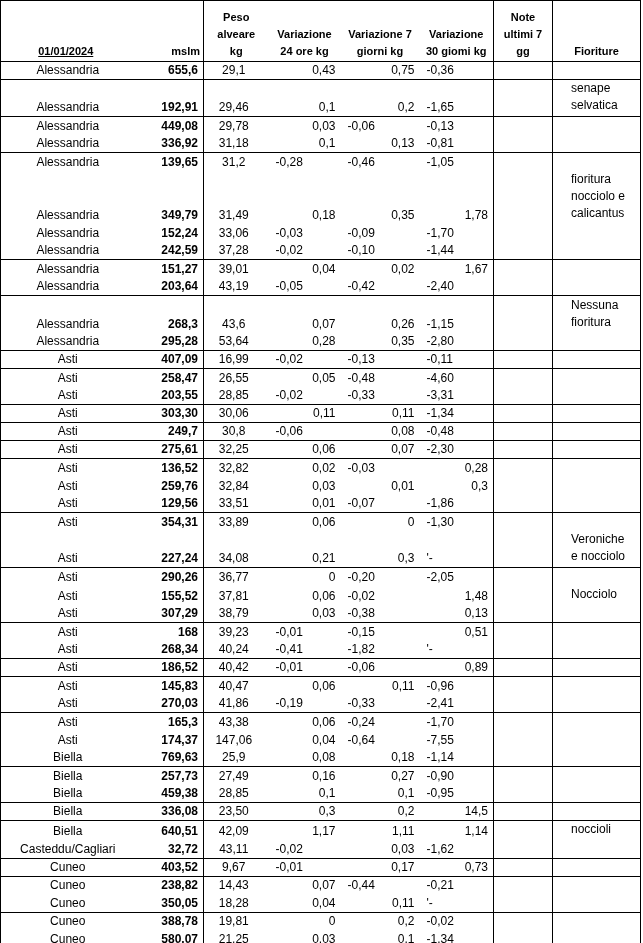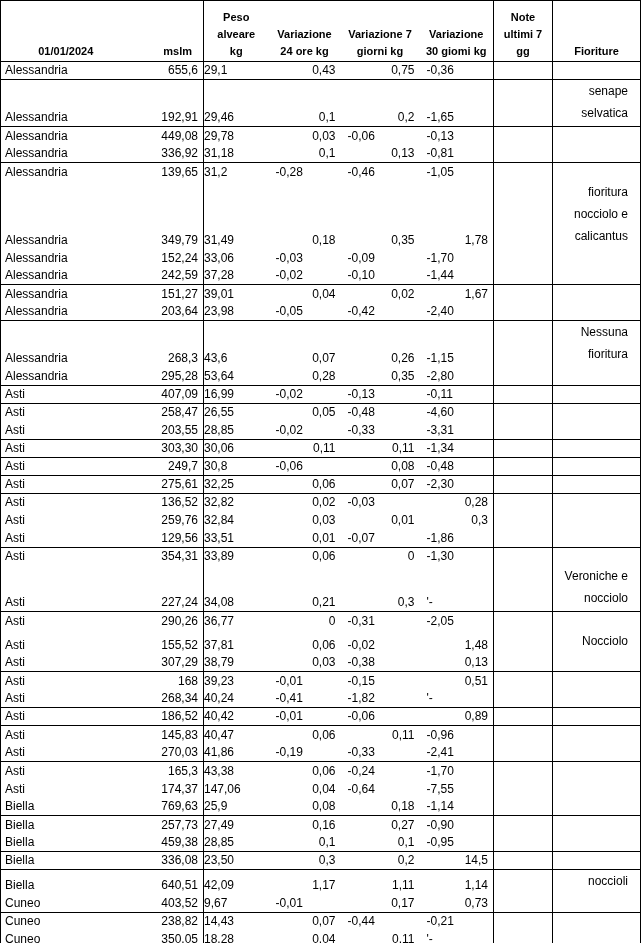--- a/index.html
+++ b/index.html
@@ -30,46 +30,46 @@
     font-size: 11px;
     line-height: 17px;
     height: 59px;
     vertical-align: bottom;
     text-align: center;
     white-space: pre-line;
     border-bottom: 1px solid #000000;
     padding-bottom: 1px;
     overflow: hidden;
   }
-  thead td.col-mslm { text-align: right; padding-right: 11px; }
-  thead td.col-loc  { text-align: center; }
+  thead td.col-mslm { text-align: right; padding-right: 3px; }
+  thead td.col-loc  { text-align: center; text-decoration: underline; }
 
   tbody td {
     font-size: 12px;
     line-height: 14px;
     vertical-align: bottom;
     white-space: nowrap;
     overflow: hidden;
     padding-bottom: 2px;
   }
   tr.h1 { height: 18px; }
   tr.h2 { height: 37px; }
   tr.h3 { height: 48px; }
   tr.bb > td { border-bottom: 1px solid #000000; }
 
-  tbody td.col-loc  { text-align: left;  padding-left: 4px; }
-  tbody td.col-mslm { text-align: right; padding-right: 5px; }
-  tbody td.col-peso { text-align: left; padding-right: 5px; }
+  tbody td.col-loc  { text-align: center;  padding-left: 4px; }
+  tbody td.col-mslm { text-align: right; padding-right: 5px; font-weight: bold; }
+  tbody td.col-peso { text-align: center; padding-right: 5px; }
   tbody td.val.alignR { text-align: right; padding-right: 5px; }
   tbody td.val.alignL { text-align: left;  padding-left: 7px; }
   tbody td.col-fior {
-    text-align: right;
+    text-align: left;
     white-space: normal;
-    line-height: 22px;
-    padding-left: 6px;
+    line-height: 17px;
+    padding-left: 18px;
     padding-right: 12px;
   }
 </style>
 </head>
 <body>
 
 <div class="sheet">
   <table class="grid">
     <colgroup>
       <col style="width:130px">
@@ -187,21 +187,21 @@
     <td class="col-peso bl">39,01</td>
     <td class="val alignR">0,04</td>
     <td class="val alignR">0,02</td>
     <td class="val alignR">1,67</td>
     <td class="col-note bl"></td>
     <td class="col-fior bl"></td>
   </tr>
         <tr class="h1 bb">
     <td class="col-loc">Alessandria</td>
     <td class="col-mslm">203,64</td>
-    <td class="col-peso bl">23,98</td>
+    <td class="col-peso bl">43,19</td>
     <td class="val alignL">-0,05</td>
     <td class="val alignL">-0,42</td>
     <td class="val alignL">-2,40</td>
     <td class="col-note bl"></td>
     <td class="col-fior bl"></td>
   </tr>
         <tr class="h2">
     <td class="col-loc">Alessandria</td>
     <td class="col-mslm">268,3</td>
     <td class="col-peso bl">43,6</td>
@@ -329,21 +329,21 @@
     <td class="val alignR">0,3</td>
     <td class="val alignL">'-</td>
     <td class="col-note bl"></td>
     <td class="col-fior bl">Veroniche e nocciolo</td>
   </tr>
         <tr class="h1">
     <td class="col-loc">Asti</td>
     <td class="col-mslm">290,26</td>
     <td class="col-peso bl">36,77</td>
     <td class="val alignR">0</td>
-    <td class="val alignL">-0,31</td>
+    <td class="val alignL">-0,20</td>
     <td class="val alignL">-2,05</td>
     <td class="col-note bl"></td>
     <td class="col-fior bl"></td>
   </tr>
         <tr class="h1">
     <td class="col-loc">Asti</td>
     <td class="col-mslm">155,52</td>
     <td class="col-peso bl">37,81</td>
     <td class="val alignR">0,06</td>
     <td class="val alignL">-0,02</td>
@@ -475,20 +475,30 @@
     <td class="col-loc">Biella</td>
     <td class="col-mslm">640,51</td>
     <td class="col-peso bl">42,09</td>
     <td class="val alignR">1,17</td>
     <td class="val alignR">1,11</td>
     <td class="val alignR">1,14</td>
     <td class="col-note bl"></td>
     <td class="col-fior bl">noccioli</td>
   </tr>
         <tr class="h1 bb">
+    <td class="col-loc">Casteddu/Cagliari</td>
+    <td class="col-mslm">32,72</td>
+    <td class="col-peso bl">43,11</td>
+    <td class="val alignL">-0,02</td>
+    <td class="val alignR">0,03</td>
+    <td class="val alignL">-1,62</td>
+    <td class="col-note bl"></td>
+    <td class="col-fior bl"></td>
+  </tr>
+        <tr class="h1 bb">
     <td class="col-loc">Cuneo</td>
     <td class="col-mslm">403,52</td>
     <td class="col-peso bl">9,67</td>
     <td class="val alignL">-0,01</td>
     <td class="val alignR">0,17</td>
     <td class="val alignR">0,73</td>
     <td class="col-note bl"></td>
     <td class="col-fior bl"></td>
   </tr>
         <tr class="h1">

